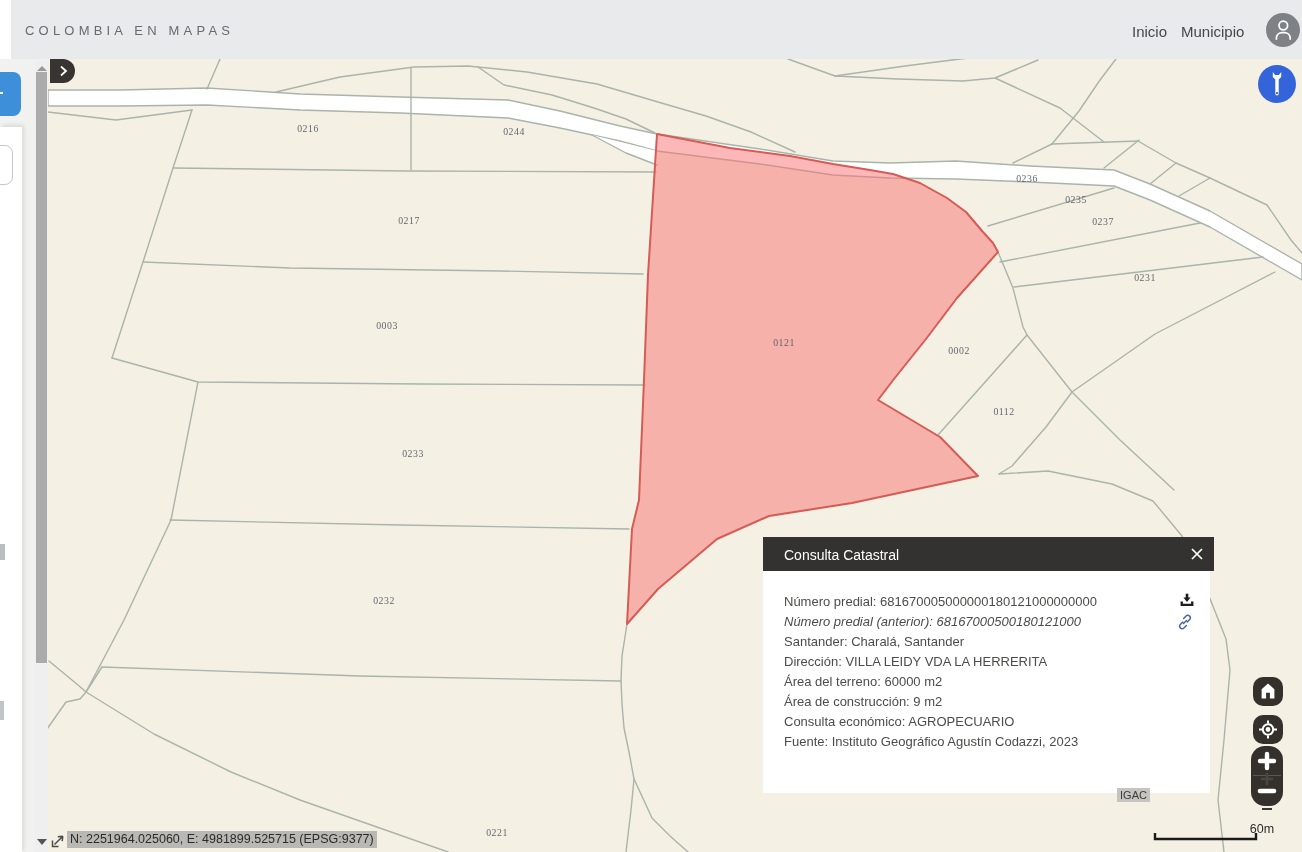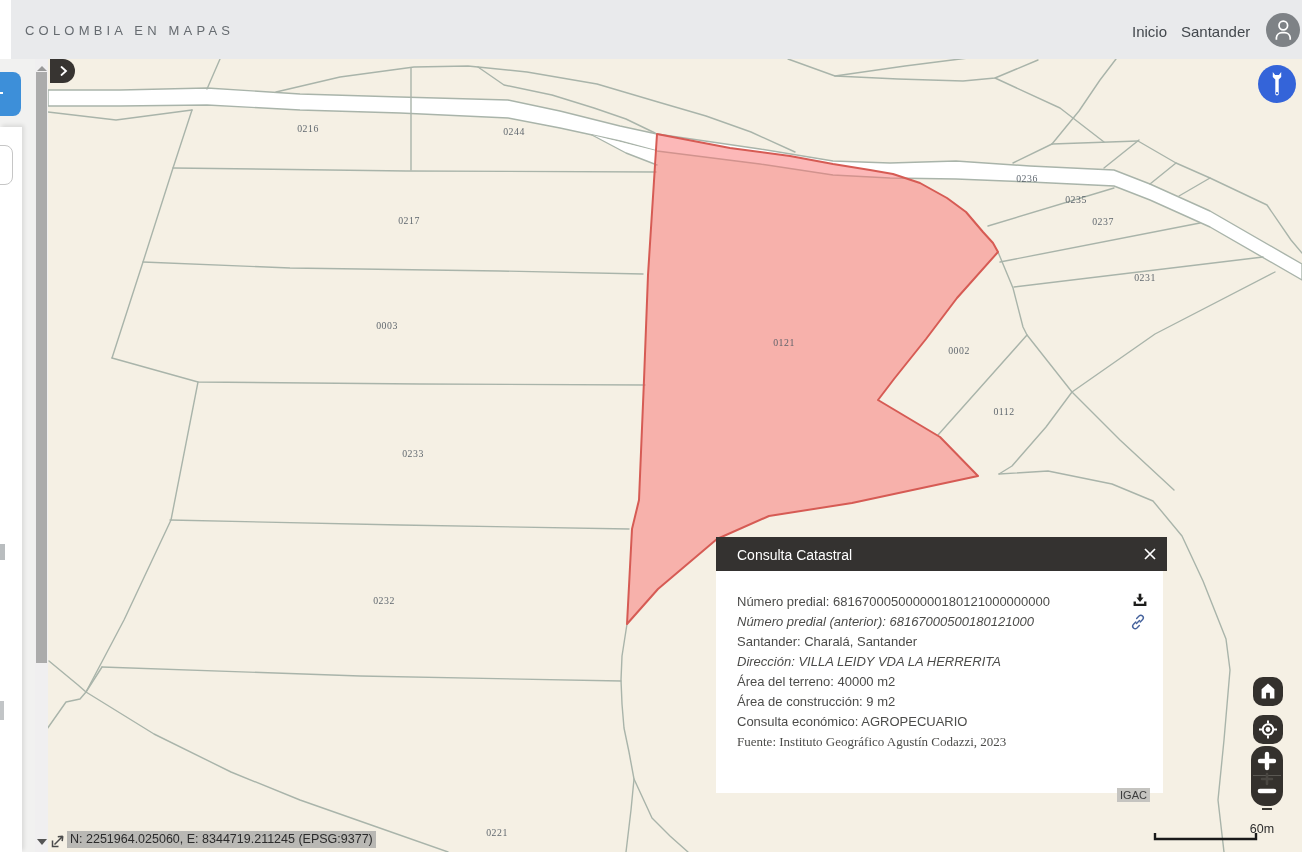--- a/index.html
+++ b/index.html
@@ -20,21 +20,21 @@
      background:linear-gradient(#fff,#fff) center/2.4px 13px no-repeat, linear-gradient(#fff,#fff) center/13px 2.4px no-repeat;}
   #searchcard{position:absolute;left:-30px;top:86px;width:41px;height:38px;background:#fff;border:1px solid #c6c6c6;border-radius:8px;}
   
   #sbar{position:absolute;left:35px;top:59px;width:13px;height:793px;background:#f0eff0;}
   #sthumb{position:absolute;left:1px;top:13px;width:11px;height:591px;background:#ababab;}
   .sarrow{position:absolute;left:1.5px;width:0;height:0;border-left:5px solid transparent;border-right:5px solid transparent;}
   
   #expbtn{position:absolute;left:50px;top:59px;width:25px;height:24px;background:#373431;border-radius:0 12px 12px 0;color:#fff;}
   #expbtn svg{position:absolute;left:10px;top:6px;}
   
-  #pop{position:absolute;left:716px;top:537px;width:451px;}
+  #pop{position:absolute;left:763px;top:537px;width:451px;}
   #pophdr{height:34px;background:#343230;color:#fff;position:relative;}
   #pophdr .t{position:absolute;left:21px;top:10px;font-size:14px;}
   #popx{position:absolute;left:427px;top:10px;}
   #popbody{height:222px;background:#fff;position:relative;width:447px;}
   .pline{position:absolute;left:21px;font-size:13px;color:#4c4c4a;white-space:nowrap;}
   
   .ctl{position:absolute;background:#34312d;border-radius:10px;}
   
   #coord{position:absolute;left:67px;top:831px;height:17px;background:#b9b8b4;color:#2b2b2b;font-size:12.5px;line-height:17px;padding:0 3px;}
   #igac{position:absolute;left:1117px;top:788px;width:33px;height:14px;background:#c5c4c0;color:#3c3c3c;font-size:11px;line-height:14px;text-align:center;}
@@ -161,21 +161,21 @@
   <div id="sthumb"></div>
   <div class="sarrow" style="top:780px;border-top:6px solid #555;"></div>
 </div>
 
 <div id="hdr">
 
   <div id="logo">COLOMBIA EN MAPAS</div>
 
   <div class="nav" style="left:1121px;">Inicio</div>
 
-  <div class="nav" style="left:1170px;">Santander</div>
+  <div class="nav" style="left:1170px;">Municipio</div>
 
   <div id="avatar">
     <svg width="34" height="34" viewBox="0 0 34 34">
       <circle cx="17.3" cy="12.5" r="4.3" fill="none" stroke="#fff" stroke-width="1.7"></circle>
       <path d="M10.4,26.8 L10.4,24.6 a5.6,5.6 0 0 1 5.6,-5 h2.6 a5.6,5.6 0 0 1 5.6,5 L24.2,26.8" fill="none" stroke="#fff" stroke-width="1.7"></path>
     </svg>
   </div>
 </div>
 
 <div id="expbtn">
@@ -198,25 +198,25 @@
 
     <svg id="popx" width="14" height="14" viewBox="0 0 14 14">
           <path d="M2,2 L12,12 M12,2 L2,12" stroke="#fff" stroke-width="1.7"></path>
         </svg>
   </div>
 
   <div id="popbody">
     <div class="pline" style="top:23px;">Número predial: 681670005000000180121000000000</div>
     <div class="pline" style="top:43px;font-style:italic;">Número predial (anterior): 68167000500180121000</div>
     <div class="pline" style="top:63px;">Santander: Charalá, Santander</div>
-    <div class="pline" style="top:83px;font-style:italic;">Dirección: VILLA LEIDY VDA LA HERRERITA</div>
-    <div class="pline" style="top:103px;">Área del terreno: 40000 m2</div>
+    <div class="pline" style="top:83px;">Dirección: VILLA LEIDY VDA LA HERRERITA</div>
+    <div class="pline" style="top:103px;">Área del terreno: 60000 m2</div>
     <div class="pline" style="top:123px;">Área de construcción: 9 m2</div>
     <div class="pline" style="top:143px;">Consulta económico: AGROPECUARIO</div>
-    <div class="pline" style="top:163px;font-family:Liberation Serif, serif;">Fuente: Instituto Geográfico Agustín Codazzi, 2023</div>
+    <div class="pline" style="top:163px;">Fuente: Instituto Geográfico Agustín Codazzi, 2023</div>
 
     <svg style="position:absolute;left:417px;top:22px;" width="14" height="14" viewBox="0 0 16 16">
       <path d="M8,0.8 L8,6" stroke="#1d1d1b" stroke-width="3" fill="none"></path>
       <path d="M3.9,5 L12.1,5 L8,10.2 Z" fill="#1d1d1b"></path>
       <path d="M2,9.6 L2,13.6 L14,13.6 L14,9.6" stroke="#1d1d1b" stroke-width="2.7" fill="none"></path>
     </svg>
 
     <svg style="position:absolute;left:413px;top:42px;" width="18" height="18" viewBox="0 0 24 24">
       <path d="M10,14 L14,10 M9,12 l-3.2,3.2 a3.4,3.4 0 0 0 4.8,4.8 L13.8,16.8 M15,12 l3.2,-3.2 a3.4,3.4 0 0 0 -4.8,-4.8 L10.2,7.2" stroke="#46639d" stroke-width="1.9" fill="none" stroke-linecap="round"></path>
     </svg>
@@ -241,21 +241,21 @@
   <svg width="32" height="60" viewBox="0 0 32 60">
     <path d="M16,8 L16,22 M9,15 L23,15" stroke="#fff" stroke-width="4.4" stroke-linecap="round"></path>
     <path d="M2,29.5 L30,29.5" stroke="#5a5853" stroke-width="1"></path>
     <path d="M16,28 L16,38 M11,33 L21,33" stroke="#4a4742" stroke-width="2.6" stroke-linecap="round"></path>
     <path d="M9,45 L23,45" stroke="#fff" stroke-width="4.6" stroke-linecap="round"></path>
   </svg>
 </div>
 
 <div style="position:absolute;left:1262px;top:808px;width:10px;height:2px;background:#3a3833;"></div>
 
-<div id="coord">N: 2251964.025060, E: 8344719.211245 (EPSG:9377)</div>
+<div id="coord">N: 2251964.025060, E: 4981899.525715 (EPSG:9377)</div>
 
 <svg style="position:absolute;left:50px;top:832px;" width="17" height="17" viewBox="0 0 17 17">
   <path d="M4.5,12.5 L12.5,4.5 M12.8,4.2 L7.8,4.8 M12.8,4.2 L12.2,9.2 M2.5,8.5 L2.5,14.5 L8.5,14.5" stroke="#4a4a4a" stroke-width="1.5" fill="none"></path>
 </svg>
 
 <div id="igac">IGAC</div>
 
 <svg style="position:absolute;left:1152px;top:822px;" width="132" height="20" viewBox="0 0 132 20">
   <path d="M3,11 L3,17 L104,17 L104,11" stroke="#1a1a1a" stroke-width="2.4" fill="none"></path>
   <text x="110" y="11" font-size="12.5" fill="#2e2e2e" text-anchor="middle" font-family="'Liberation Sans',sans-serif">60m</text>

